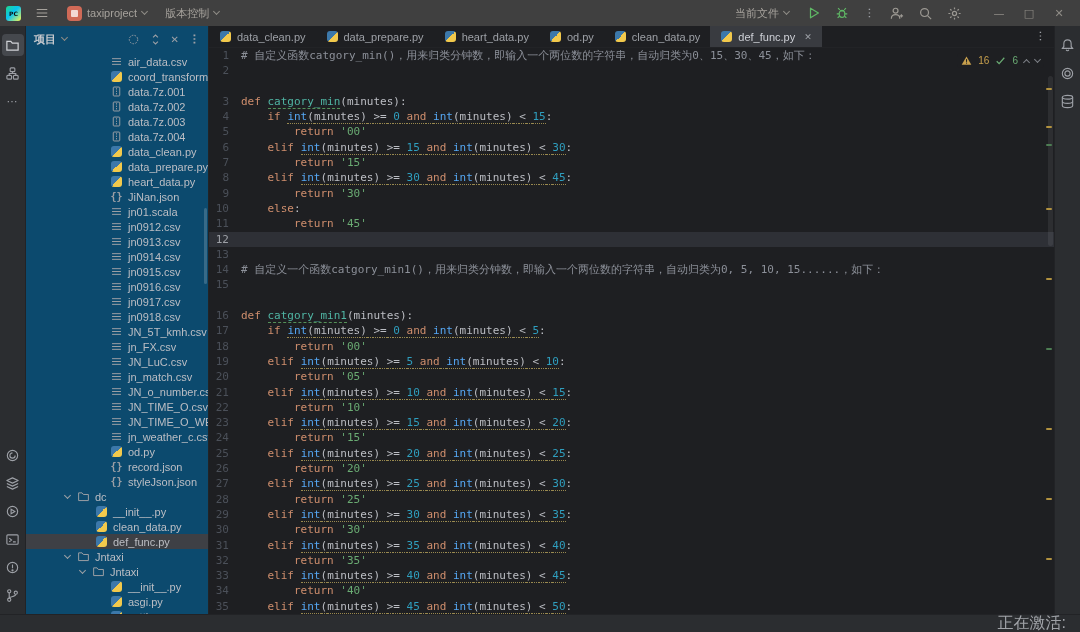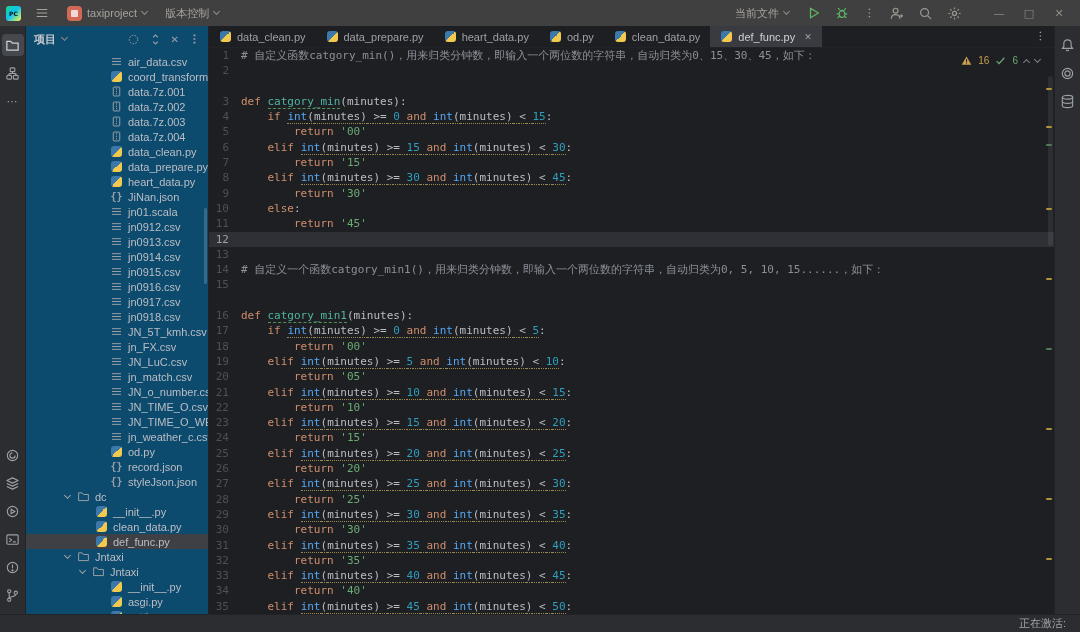--- a/index.html
+++ b/index.html
@@ -92,21 +92,21 @@
   .iw-chev.down { transform:rotate(45deg); margin-top:-2px; }
   .err-stripe { position:absolute; top:22px; right:0; width:10px; bottom:0; }
   .stripe-mark { position:absolute; right:2px; width:6px; height:2px; background:#b2923f; border-radius:1px; }
   .stripe-mark.g { background:#4d7d53; }
   .vscroll-thumb { position:absolute; right:1px; top:28px; width:5px; height:170px;
     background:rgba(255,255,255,.07); border-radius:3px; }
 
   
   .statusbar { height:18px; background:#2b2d30; border-top:1px solid #222326;
     display:flex; align-items:center; justify-content:flex-end; padding:0 14px;
-    color:#a0a3a8; font-size:11px; }
+    color:#a0a3a8; font-size:16px; }
 </style>
 </head>
 <body>
 
 <div class="titlebar">
   <div class="tb-left">
     <span class="logo">
         <b>PC</b>
       </span>
     <span class="rail-icon" style="margin:0;">

